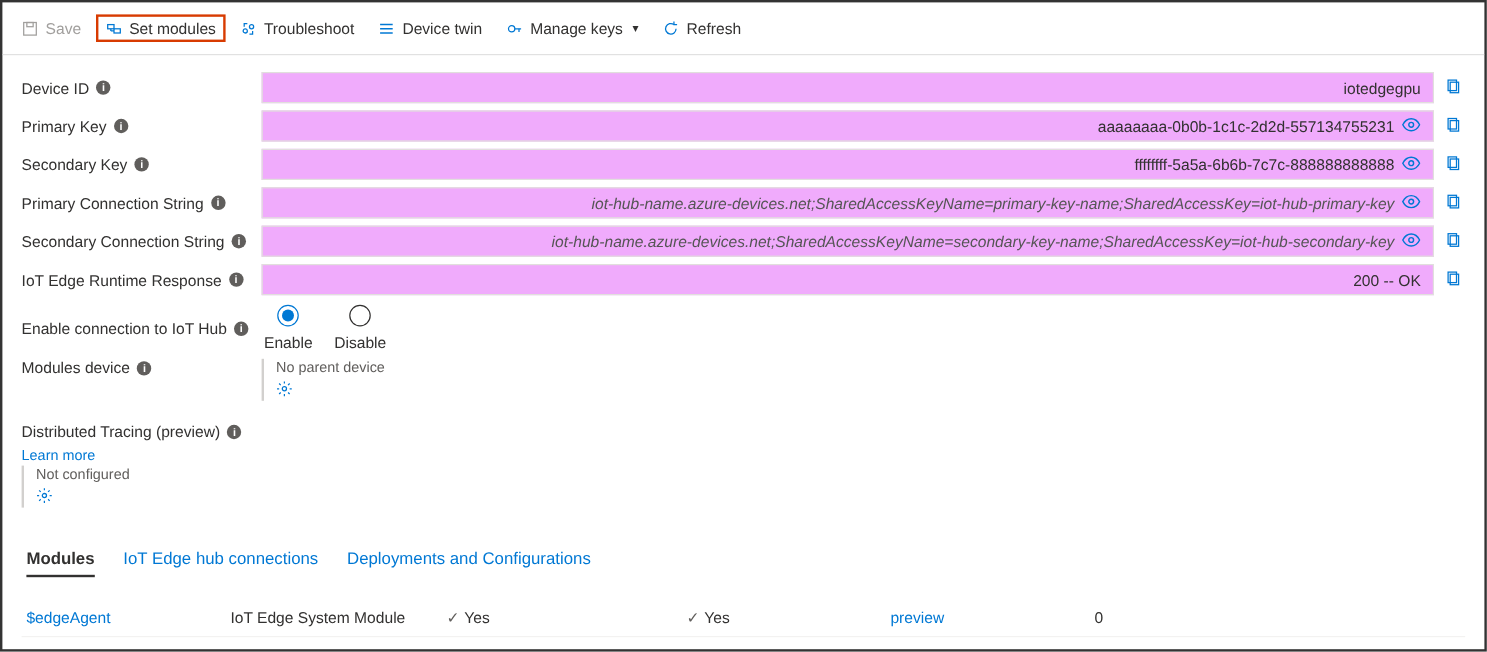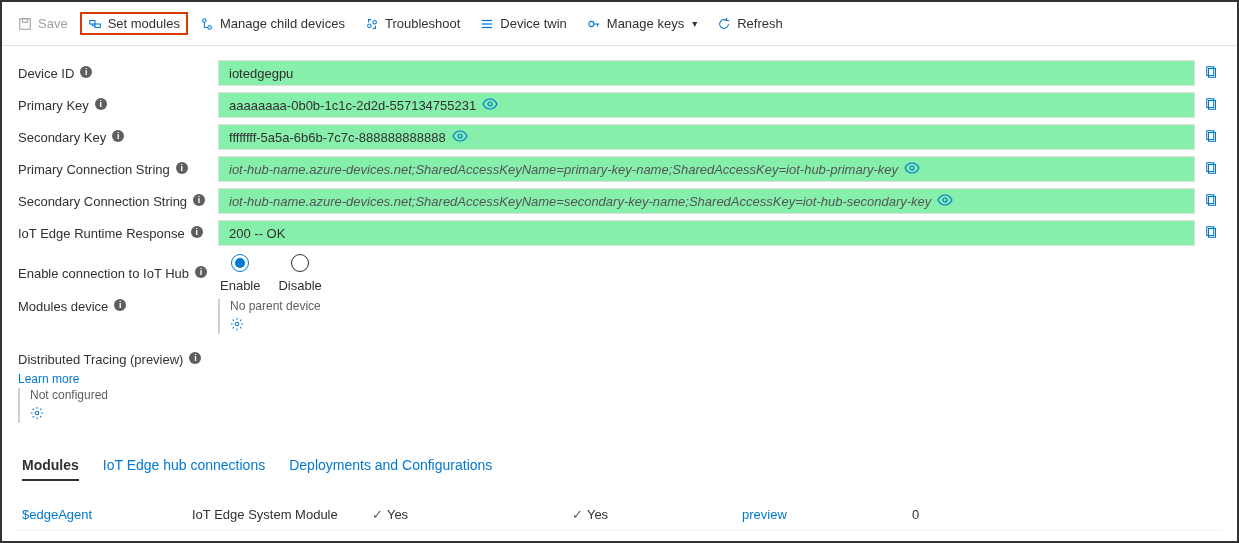--- a/index.html
+++ b/index.html
@@ -44,21 +44,21 @@
   }
   .field-row {
     display: flex;
     align-items: center;
     min-height: 30px;
     margin-bottom: 2px;
   }
   .field-label {
     width: 200px;
     display: flex;
-    align-items: flex-start;
+    align-items: center;
     gap: 6px;
     font-size: 13px;
     color: #323130;
   }
   .info-dot {
     width: 12px; height: 12px;
     border-radius: 50%;
     background: #605e5c;
     color: #fff;
     font-size: 9px;
@@ -68,28 +68,28 @@
     font-weight:bold;
   }
   .field-value {
     flex: 1;
     display: flex;
     align-items: center;
     gap: 8px;
   }
   .readonly-box {
     flex: 1;
-    background: #86efac;
+    background: #f0abfc;
     border: 1px solid #e1dfdd;
     padding: 4px 10px;
     font-size: 13px;
     color: #323130;
     display:flex;
     align-items:center;
-    justify-content:flex-start;
+    justify-content:flex-end;
     height:26px;
   }
   .readonly-box.italic { font-style: italic; color:#555;}
   .eye-icon { color:#0078d4; cursor:pointer; margin-left:6px;}
   .copy-icon { color:#0078d4; cursor:pointer; width:18px; text-align:center;}
   .radio-group { display:flex; gap:18px; align-items:center; padding-left:2px;}
   .radio-item { display:flex; align-items:center; gap:6px; font-size:13px;flex-direction:column;}
   .radio-outer {
     width:18px;height:18px;border:1px solid #323130;border-radius:50%;
     display:inline-flex;align-items:center;justify-content:center;
@@ -162,31 +162,20 @@
   <button class="toolbar-btn highlight-box">
     <span class="icon">
       <svg width="14" height="14" viewBox="0 0 16 16" fill="none" stroke="currentColor" stroke-width="1.2">
           <rect x="2" y="4" width="6" height="4"></rect>
           <rect x="8" y="8" width="6" height="4"></rect>
           <line x1="5" y1="8" x2="5" y2="10"></line>
           <line x1="5" y1="10" x2="8" y2="10"></line>
         </svg>
     </span>
     <span>Set modules</span>
-  </button>
-  <button class="toolbar-btn">
-    <span class="icon">
-      <svg width="14" height="14" viewBox="0 0 16 16" fill="none" stroke="currentColor" stroke-width="1.2">
-          <circle cx="5" cy="4" r="2"></circle>
-          <circle cx="11" cy="12" r="2"></circle>
-          <line x1="5" y1="6" x2="5" y2="12"></line>
-          <line x1="5" y1="12" x2="9" y2="12"></line>
-        </svg>
-    </span>
-    <span>Manage child devices</span>
   </button>
   <button class="toolbar-btn">
     <span class="icon">
       <svg width="14" height="14" viewBox="0 0 16 16" fill="none" stroke="currentColor" stroke-width="1.2">
           <path d="M4 6 L4 3 L7 3 M12 10 L12 13 L9 13"></path>
           <circle cx="5" cy="10" r="2"></circle>
           <circle cx="11" cy="6" r="2"></circle>
         </svg>
     </span>
     <span>Troubleshoot</span>

